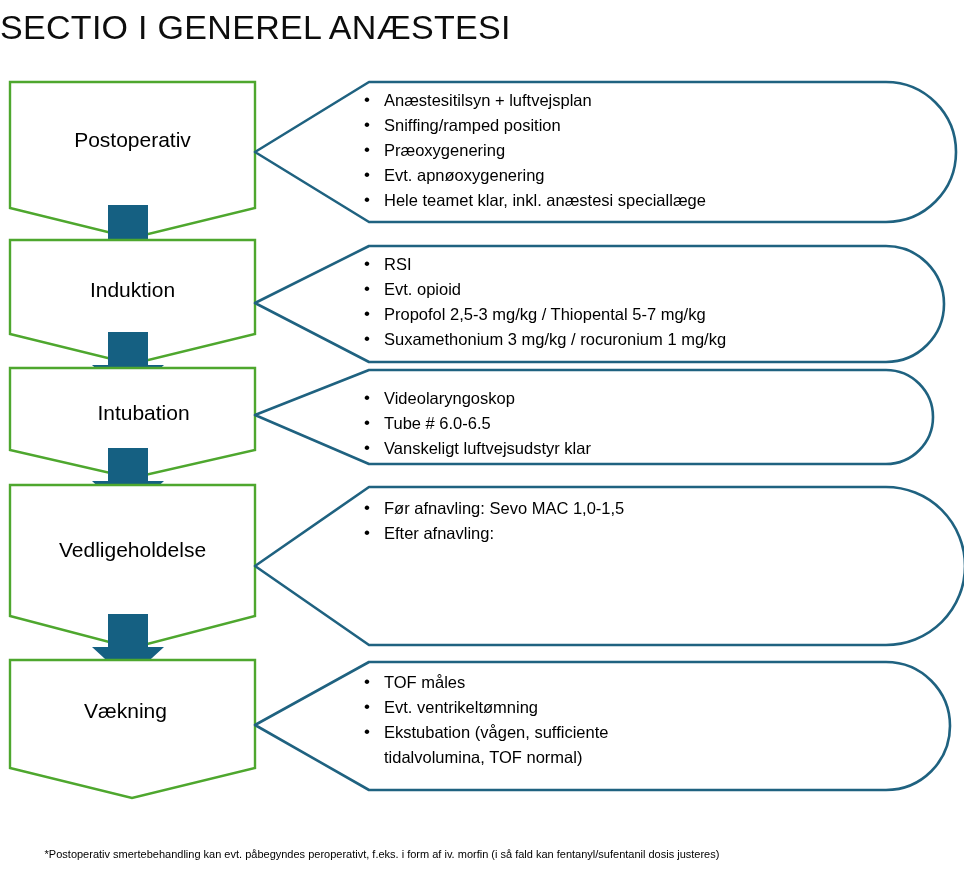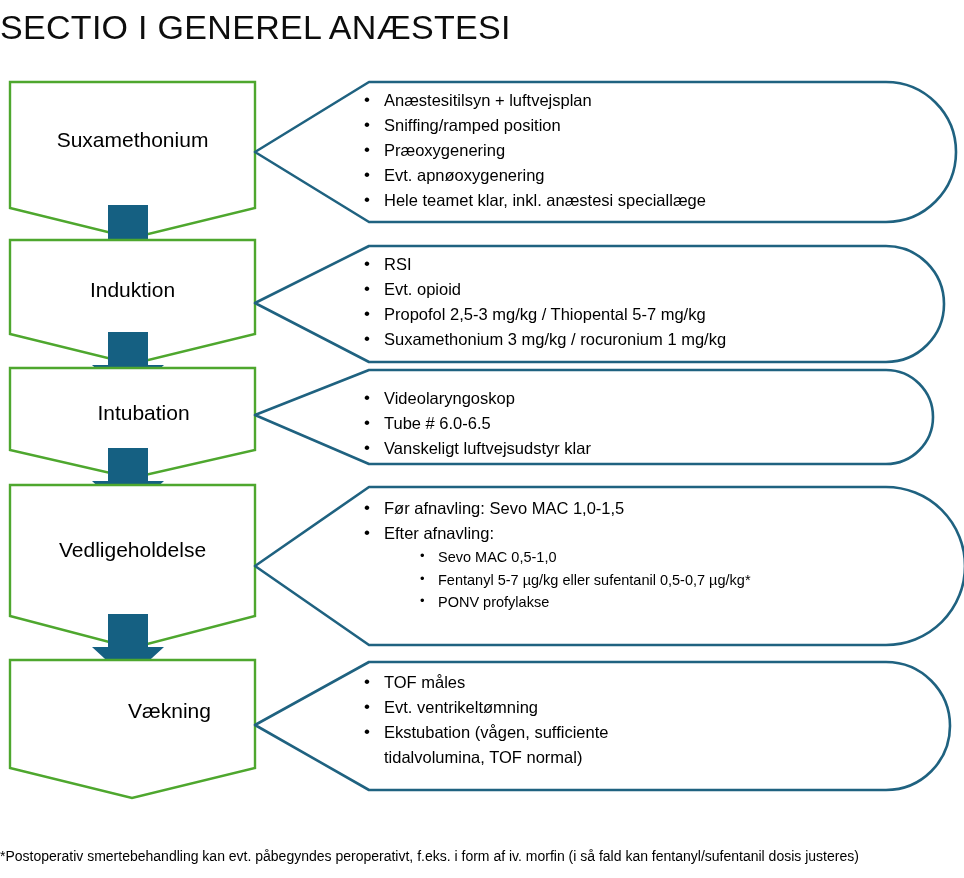--- a/index.html
+++ b/index.html
@@ -90,21 +90,21 @@
     left: 6px;
     top: 0;
   }
 
   #footnote {
     position: absolute;
     left: 0;
     top: 848px;
     width: 764px;
     text-align: center;
-    font-size: 14px;
+    font-size: 11px;
     color: #000000;
     white-space: nowrap;
   }
 </style>
 </head>
 <body>
 
 <div id="page-title">SECTIO I GENEREL ANÆSTESI</div>
 
 <svg id="shape-layer" viewBox="0 0 964 878" xmlns="http://www.w3.org/2000/svg">
@@ -126,29 +126,29 @@
 
   <polygon points="10,485 255,485 255,616 132,648 10,616" fill="#ffffff" stroke="#4EA72E" stroke-width="2.4"></polygon>
   <path d="M255,566 L369,487 L886,487 A72,72 0 0 1 886,645 L369,645 Z" fill="#ffffff" stroke="#1F6280" stroke-width="2.6" stroke-linejoin="round"></path>
 
   <polygon points="108,614 148,614 148,647 164,647 128,680 92,647 108,647" fill="#156082"></polygon>
 
   <polygon points="10,660 255,660 255,768 132,798 10,768" fill="#ffffff" stroke="#4EA72E" stroke-width="2.4"></polygon>
   <path d="M255,725 L369,662 L886,662 A64,64 0 0 1 886,790 L369,790 Z" fill="#ffffff" stroke="#1F6280" stroke-width="2.6" stroke-linejoin="round"></path>
 </svg>
 
-<div class="stage-label" style="left:10px; top:129px; width:245px;">Suxamethonium</div>
+<div class="stage-label" style="left:10px; top:129px; width:245px;">Postoperativ</div>
 
 <div class="stage-label" style="left:10px; top:279px; width:245px;">Induktion</div>
 
 <div class="stage-label" style="left:10px; top:402px; width:267px;">Intubation</div>
 
 <div class="stage-label" style="left:10px; top:539px; width:245px;">Vedligeholdelse</div>
 
-<div class="stage-label" style="left:10px; top:700px; width:231px;margin-left:44px;">Vækning</div>
+<div class="stage-label" style="left:10px; top:700px; width:231px;">Vækning</div>
 
 <div class="callout-text" style="left:358px; top:88px; width:520px;">
   <ul>
     <li><span>Anæstesitilsyn + luftvejsplan</span></li>
     <li><span>Sniffing/ramped position</span></li>
     <li><span>Præoxygenering</span></li>
     <li><span>Evt. apnøoxygenering</span></li>
     <li><span>Hele teamet klar, inkl. anæstesi speciallæge</span></li>
   </ul>
 </div>
@@ -168,25 +168,20 @@
     <li><span>Tube # 6.0-6.5</span></li>
     <li><span>Vanskeligt luftvejsudstyr klar</span></li>
   </ul>
 </div>
 
 <div class="callout-text" style="left:358px; top:496px; width:530px;">
   <ul>
     <li><span>Før afnavling: Sevo MAC 1,0-1,5</span></li>
     <li>
       <span>Efter afnavling:</span>
-      <ul class="sub">
-        <li><span>Sevo MAC 0,5-1,0</span></li>
-        <li><span>Fentanyl 5-7 µg/kg eller sufentanil 0,5-0,7 µg/kg*</span></li>
-        <li><span>PONV profylakse</span></li>
-      </ul>
     </li>
   </ul>
 </div>
 
 <div class="callout-text" style="left:358px; top:670px; width:310px;">
   <ul>
     <li><span>TOF måles</span></li>
     <li><span>Evt. ventrikeltømning</span></li>
     <li><span>Ekstubation (vågen, sufficiente tidalvolumina, TOF normal)</span></li>
   </ul>

